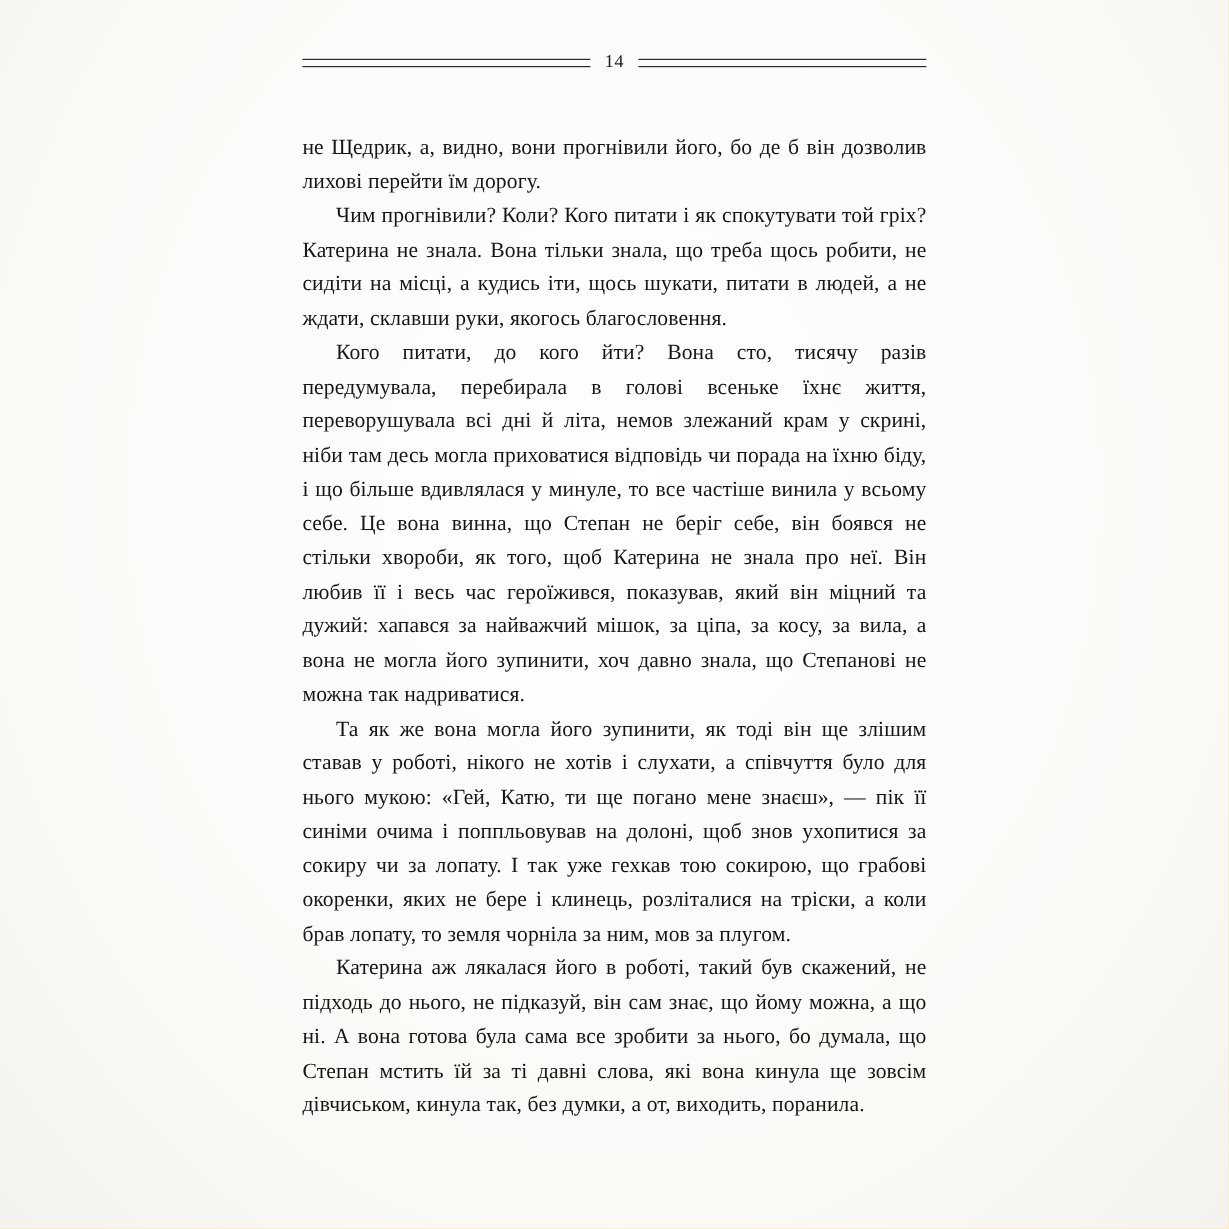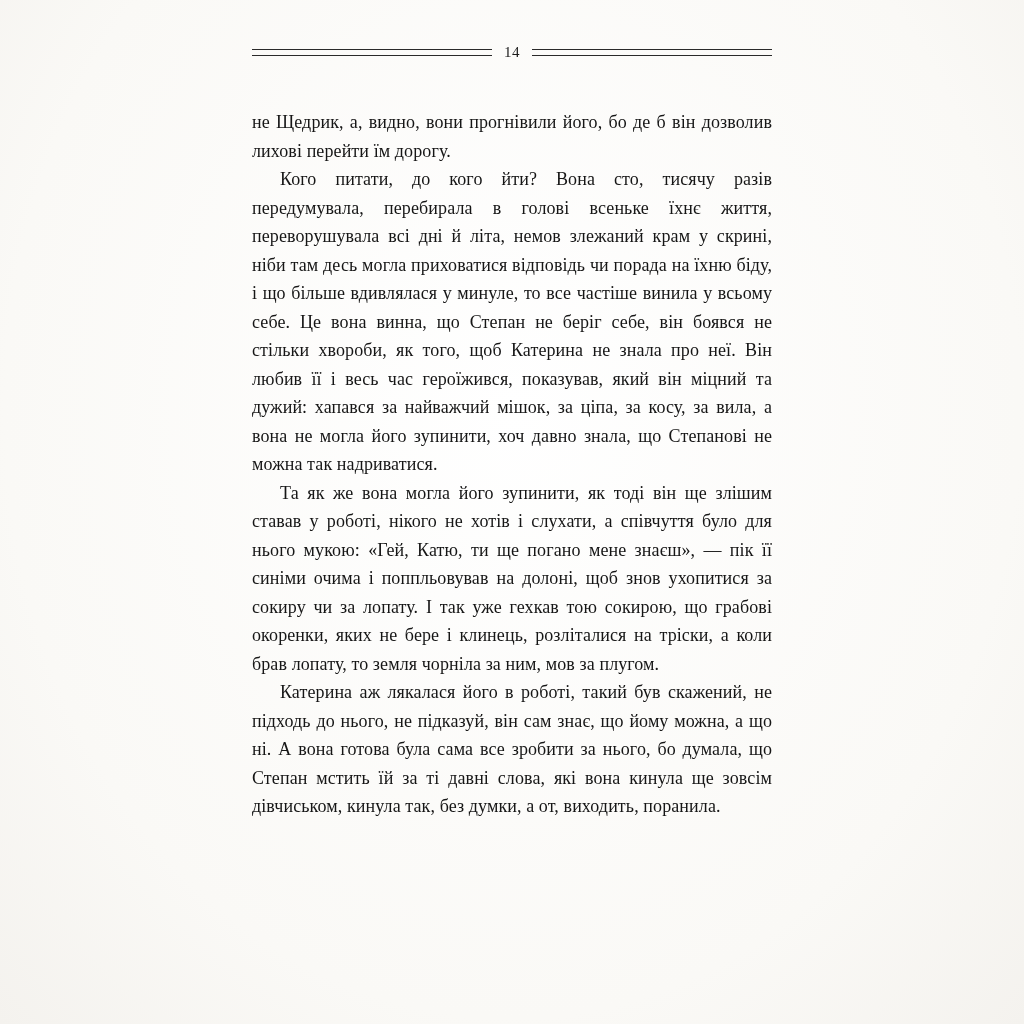--- a/index.html
+++ b/index.html
@@ -77,19 +77,20 @@
   <div class="content">
 
     <div class="header">
       <div class="rule"></div>
       <div class="folio">14</div>
       <div class="rule"></div>
     </div>
 
     <div class="body-text">
       <p class="no-indent">не Щедрик, а, видно, вони прогнівили його, бо де б він дозволив лихові перейти їм дорогу.</p>
+      <p>Чим прогнівили? Коли? Кого питати і як спокутувати той гріх? Катерина не знала. Вона тільки знала, що треба щось робити, не сидіти на місці, а кудись іти, щось шукати, питати в людей, а не ждати, склавши руки, якогось благословення.</p>
       <p>Кого питати, до кого йти? Вона сто, тисячу разів передумувала, перебирала в голові всеньке їхнє життя, переворушувала всі дні й літа, немов злежаний крам у скрині, ніби там десь могла приховатися відповідь чи порада на їхню біду, і що більше вдивлялася у минуле, то все частіше винила у всьому себе. Це вона винна, що Степан не беріг себе, він боявся не стільки хвороби, як того, щоб Катерина не знала про неї. Він любив її і весь час героїжився, показував, який він міцний та дужий: хапався за найважчий мішок, за ціпа, за косу, за вила, а вона не могла його зупинити, хоч давно знала, що Степанові не можна так надриватися.</p>
       <p>Та як же вона могла його зупинити, як тоді він ще злішим ставав у роботі, нікого не хотів і слухати, а співчуття було для нього мукою: «Гей, Катю, ти ще погано мене знаєш», — пік її синіми очима і поппльовував на долоні, щоб знов ухопитися за сокиру чи за лопату. І так уже гехкав тою сокирою, що грабові окоренки, яких не бере і клинець, розліталися на тріски, а коли брав лопату, то земля чорніла за ним, мов за плугом.</p>
       <p>Катерина аж лякалася його в роботі, такий був скажений, не підходь до нього, не підказуй, він сам знає, що йому можна, а що ні. А вона готова була сама все зробити за нього, бо думала, що Степан мстить їй за ті давні слова, які вона кинула ще зовсім дівчиськом, кинула так, без думки, а от, виходить, поранила.</p>
     </div>
 
   </div>
 </div>
 
 </body></html>

